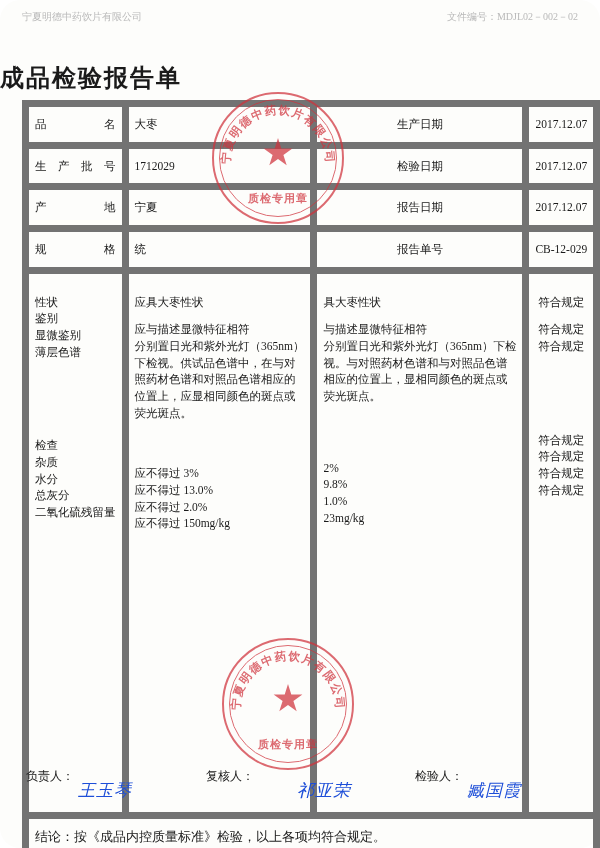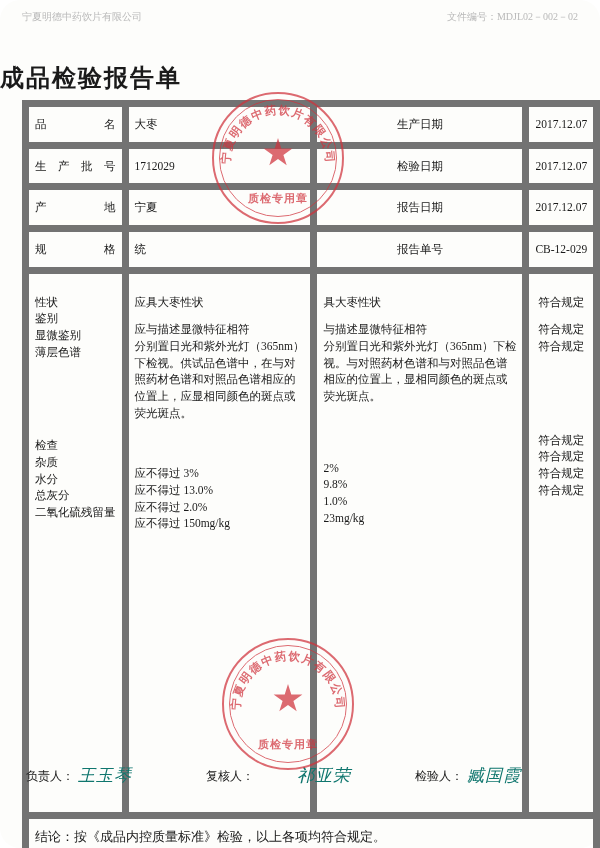--- a/index.html
+++ b/index.html
@@ -110,24 +110,24 @@
   }
   .sig {
     display: flex;
     align-items: flex-end;
   }
   .sig .sig-label { white-space: nowrap; }
   .sig .sig-name {
     font-family: "Liberation Serif", serif;
     font-style: italic;
     font-size: 17px;
-    color: #0f766e;
+    color: #1d4ed8;
     margin-left: 4px;
     position: relative;
-    top: 2px;
+    top: 17px;
     letter-spacing: 1px;
   }
   .sig1 { margin-left: 4px; }
   .sig2 { margin-left: 74px; gap: 39px; }
   .sig3 { margin-left: 64px; }
 
   
   .stamp {
     position: absolute;
     border: 2.5px solid #d0323c;

